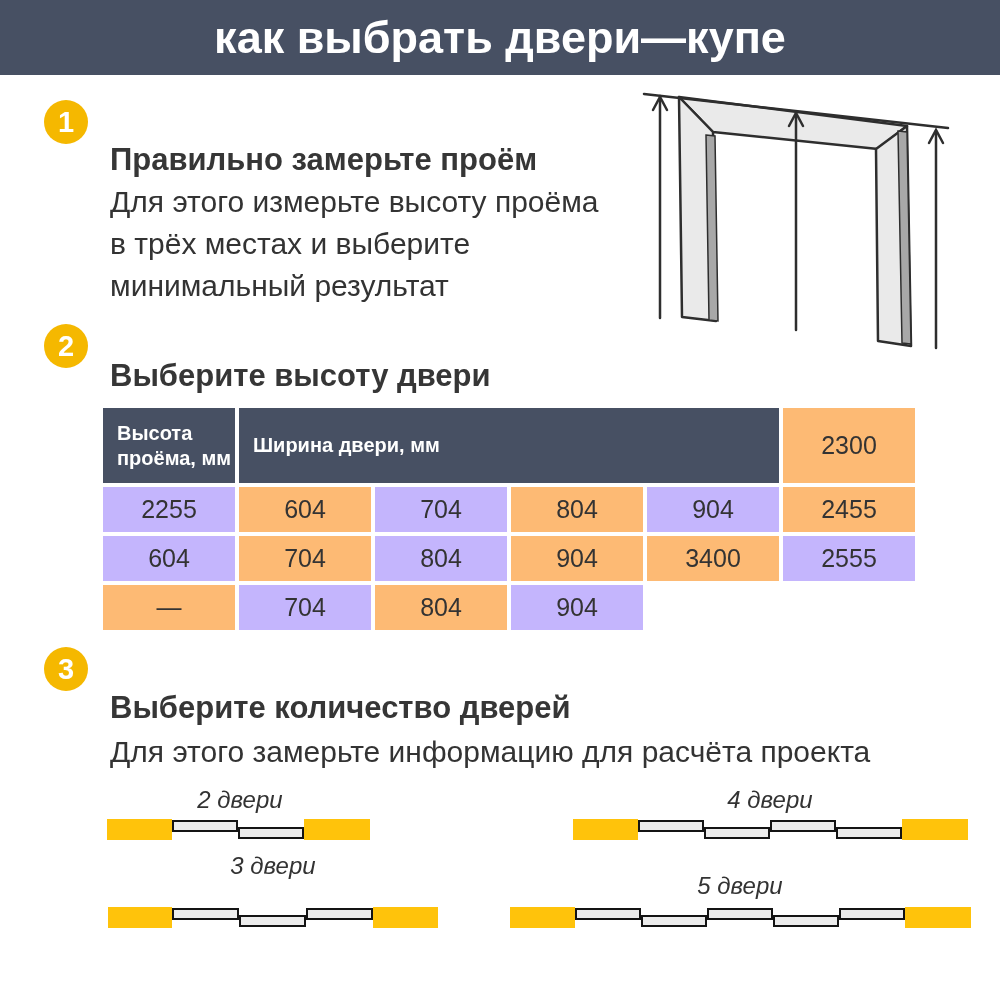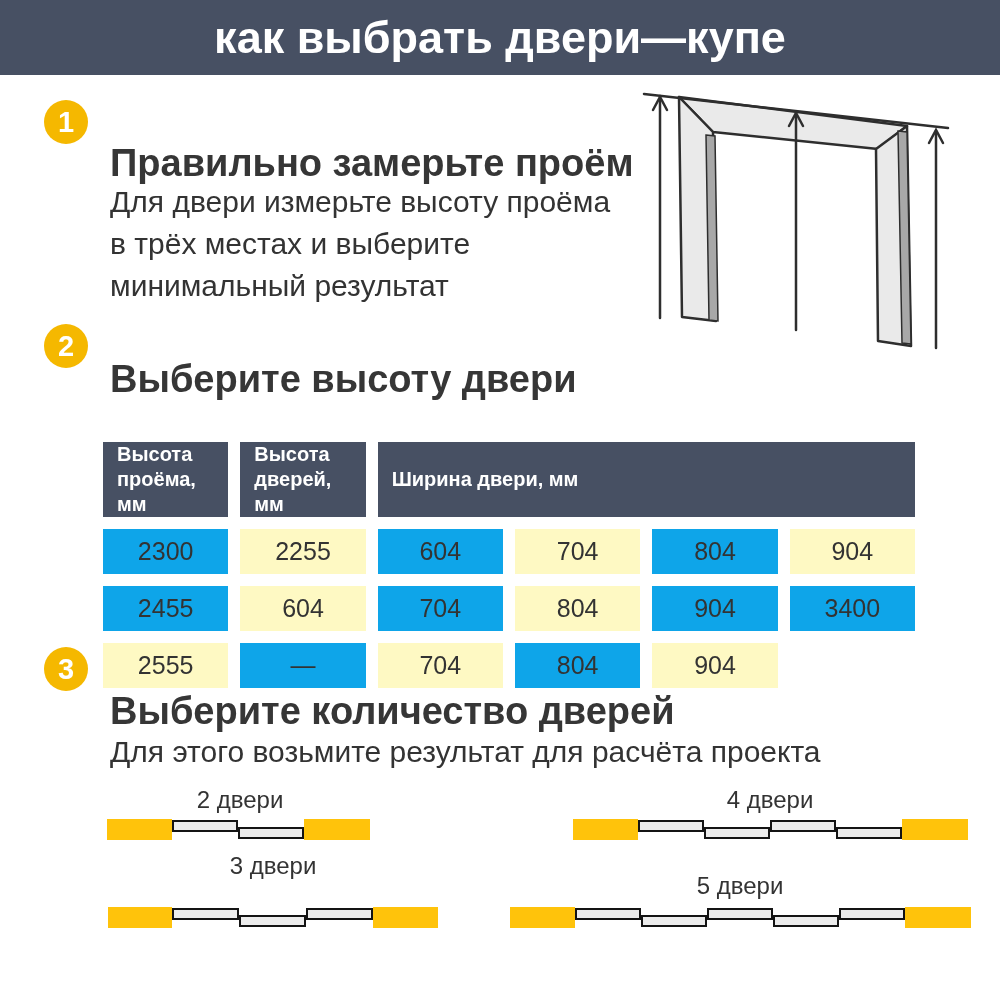--- a/index.html
+++ b/index.html
@@ -10,60 +10,60 @@
   .banner{position:absolute;left:0;top:0;width:1000px;height:75px;background:#475063;
           display:flex;align-items:center;justify-content:center;}
   .banner h1{margin:0;color:#ffffff;font-size:45px;font-weight:bold;letter-spacing:0;}
 
   
   .step-circle{position:absolute;left:44px;width:44px;height:44px;border-radius:50%;
                background:#F5B800;color:#ffffff;font-size:29px;font-weight:bold;
                display:flex;align-items:center;justify-content:center;}
   #c1{top:100px}#c2{top:324px}#c3{top:647px}
 
-  .h-step{position:absolute;left:110px;margin:0;font-size:38px;font-weight:bold;color:#363636;white-space:nowrap;}
+  .h-step{position:absolute;left:110px;margin:0;font-size:31px;font-weight:bold;color:#363636;white-space:nowrap;}
   #t1{top:142px}#t2{top:358px}#t3{top:690px}
 
   .desc{position:absolute;left:110px;font-size:30px;color:#333333;line-height:42px;white-space:nowrap;}
   #d1{top:181px}#d3{top:731px}
 
   
   .svg-illo{position:absolute;left:630px;top:78px;}
 
   
   .table{position:absolute;left:103px;top:408px;width:812px;display:grid;
-         grid-template-columns:repeat(6,1fr);grid-template-rows:75px 45px 45px 45px;gap:12px;margin-top:34px;}
+         grid-template-columns:repeat(6,1fr);grid-template-rows:75px 45px 45px 45px;gap:4px;}
   .th{background:#475063;color:#ffffff;font-size:20px;font-weight:bold;
       display:flex;align-items:center;padding-left:14px;line-height:25px;box-sizing:border-box;}
   .span4{grid-column:span 4;}
   .td{display:flex;align-items:center;justify-content:center;font-size:25px;color:#333333;}
-  .td.g{background:#0ea5e9}
-  .td.l{background:#fef9c3}
+  .td.g{background:#fdba74}
+  .td.l{background:#c4b5fd}
 
   
-  .diag-label{position:absolute;transform:translateX(-50%);font-size:24px;color:#333333;white-space:nowrap;}
+  .diag-label{position:absolute;transform:translateX(-50%);font-size:24px;color:#333333;white-space:nowrap;font-style:italic;}
   .diagram{position:absolute;height:22px;}
   .bar{position:absolute;top:0;height:21px;background:#FFC30B;}
   .door{position:absolute;height:12px;background:#ececec;border:2px solid #141414;box-sizing:border-box;}
   .door.trk-top{top:1px;z-index:2;}
   .door.trk-bot{top:8px;z-index:1;}
 </style>
 </head>
 <body>
 
 <div class="page">
 
   <header class="banner">
     <h1>как выбрать двери—купе</h1>
   </header>
 
   <div class="step-circle" id="c1">1</div>
   <h2 class="h-step" id="t1">Правильно замерьте проём</h2>
   <div class="desc" id="d1">
-    <div>Для двери измерьте высоту проёма</div>
+    <div>Для этого измерьте высоту проёма</div>
     <div>в трёх местах и выберите</div>
     <div>минимальный результат</div>
   </div>
 
   <svg class="svg-illo" width="320" height="280" viewBox="0 0 320 280">
 
     <g stroke="#2e2e2e" stroke-width="2.5" stroke-linejoin="round">
       <polygon fill="#eaeaea" points="49,19 277,48 248,71 83,54"></polygon>
       <polygon fill="#eaeaea" points="49,19 83,54 86,243 52,239"></polygon>
       <polygon fill="#eaeaea" points="277,48 281,268 248,263 246,71"></polygon>
@@ -82,21 +82,20 @@
       <line x1="306" y1="53" x2="306" y2="270"></line>
       <polyline points="299,65 306,52 313,65"></polyline>
     </g>
   </svg>
 
   <div class="step-circle" id="c2">2</div>
   <h2 class="h-step" id="t2">Выберите высоту двери</h2>
 
   <div class="table" id="sizeTable">
     <div class="th">Высота проёма, мм</div>
-    <div class="th">Высота дверей, мм</div>
     <div class="th span4">Ширина двери, мм</div>
 
   <div class="td g">2300</div>
       <div class="td l">2255</div>
       <div class="td g">604</div>
       <div class="td l">704</div>
       <div class="td g">804</div>
       <div class="td l">904</div>
       <div class="td g">2455</div>
       <div class="td l">604</div>
@@ -107,21 +106,21 @@
       <div class="td l">2555</div>
       <div class="td g">—</div>
       <div class="td l">704</div>
       <div class="td g">804</div>
       <div class="td l">904</div>
     </div>
 
   <div class="step-circle" id="c3">3</div>
   <h2 class="h-step" id="t3">Выберите количество дверей</h2>
   <div class="desc" id="d3">
-    <div>Для этого возьмите результат для расчёта проекта</div>
+    <div>Для этого замерьте информацию для расчёта проекта</div>
   </div>
 
   <div class="diag-label" style="left:240px;top:786px">2 двери</div>
   <div class="diagram" id="dg0" style="left:107px;top:819px;width:263px">
       <div class="bar" style="left: 0px; width: 65px;"></div>
       <div class="door trk-top" style="left: 65px; width: 66px;"></div>
       <div class="door trk-bot" style="left: 131px; width: 66px;"></div>
       <div class="bar" style="left: 197px; width: 66px;"></div>
     </div>
 

